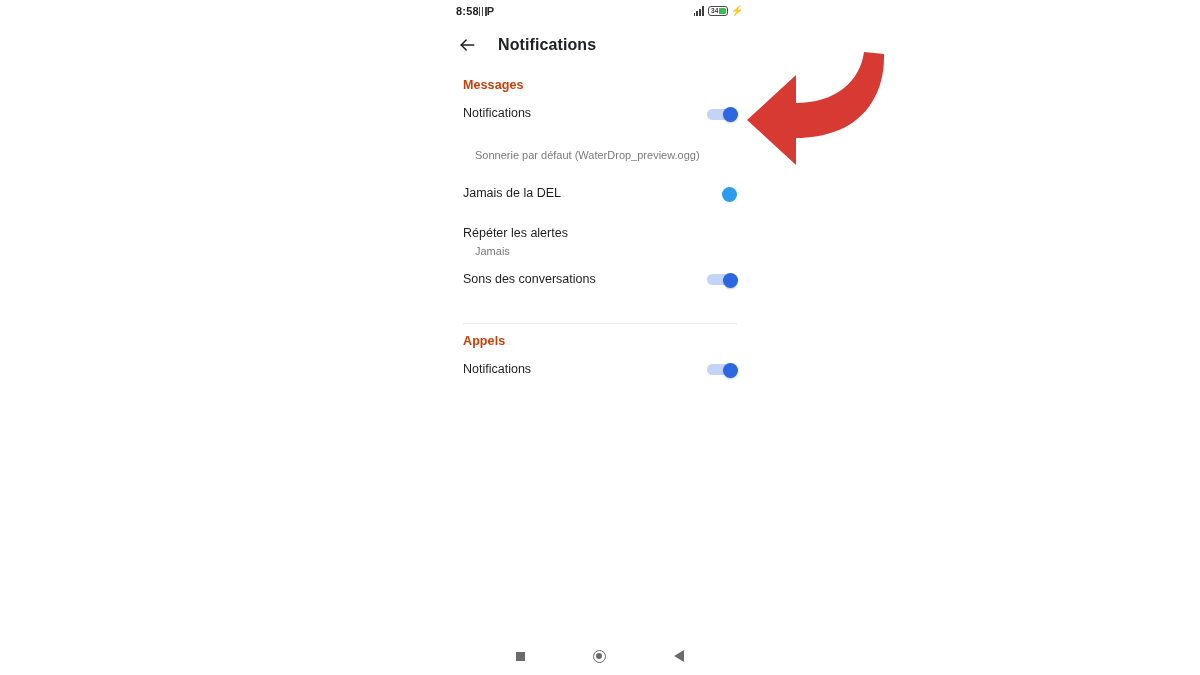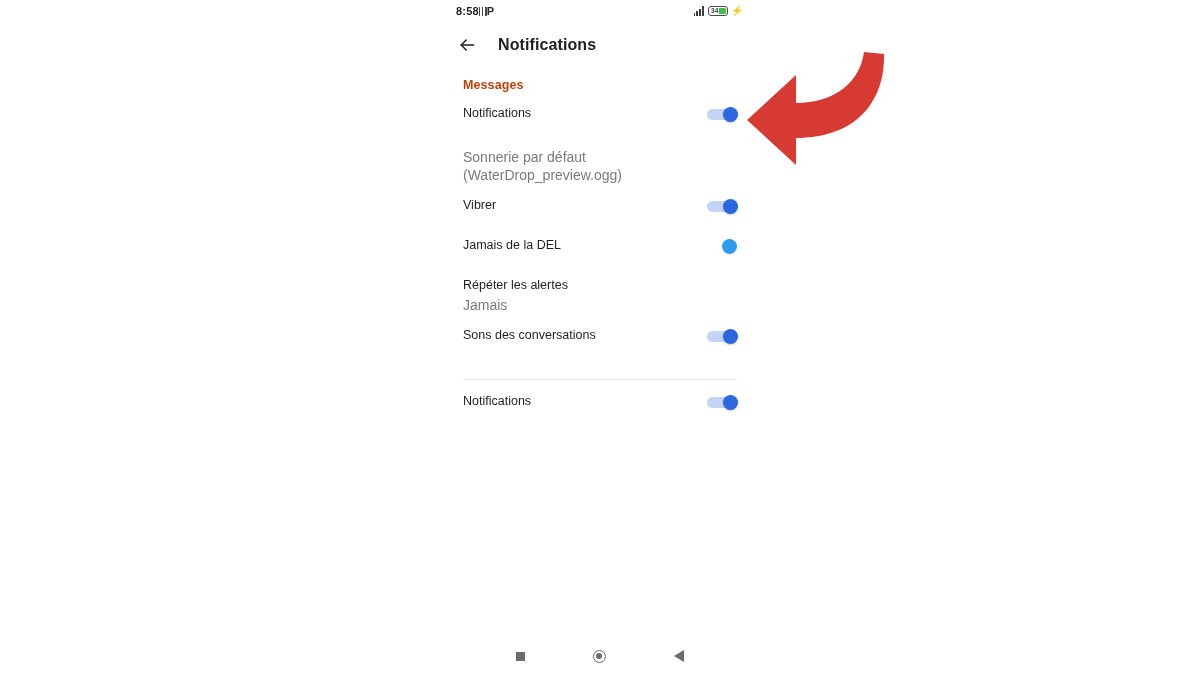--- a/index.html
+++ b/index.html
@@ -181,24 +181,25 @@
     display: flex;
     flex-direction: column;
     justify-content: center;
   }
   .row-title {
     font-size: 12.5px;
     color: #1f1f1f;
     line-height: 1.25;
   }
   .row-sub {
-    font-size: 14px;
+    font-size: 11px;
     color: #7a7a7a;
     line-height: 1.3;
     margin-top: 2px;
+    margin-left: 12px;
   }
   .row-ctl {
     display: flex;
     align-items: center;
     padding-top: 1px;
   }
 
   
   .switch {
     position: relative;
@@ -341,65 +342,55 @@
       </div>
     </div>
 
     <div class="row">
       <div class="row-texts">
         <span class="row-sub">Sonnerie par défaut (WaterDrop_preview.ogg)</span>
       </div>
       <div class="row-ctl"></div>
     </div>
 
-    <div class="row">
-      <div class="row-texts">
-        <span class="row-title">Vibrer</span>
+
+    <div class="row">
+      <div class="row-texts">
+        <span class="row-title">Jamais de la DEL</span>
+      </div>
+      <div class="row-ctl">
+        <div class="color-dot"></div>
+      </div>
+    </div>
+
+    <div class="row">
+      <div class="row-texts">
+        <span class="row-title">Répéter les alertes</span>
+        <span class="row-sub">Jamais</span>
+      </div>
+      <div class="row-ctl"></div>
+    </div>
+
+    <div class="row">
+      <div class="row-texts">
+        <span class="row-title">Sons des conversations</span>
       </div>
       <div class="row-ctl">
         <div class="switch">
           <span class="track"></span>
           <span class="thumb"></span>
         </div>
       </div>
     </div>
 
-    <div class="row">
-      <div class="row-texts">
-        <span class="row-title">Jamais de la DEL</span>
-      </div>
-      <div class="row-ctl">
-        <div class="color-dot"></div>
-      </div>
-    </div>
-
-    <div class="row">
-      <div class="row-texts">
-        <span class="row-title">Répéter les alertes</span>
-        <span class="row-sub">Jamais</span>
-      </div>
-      <div class="row-ctl"></div>
-    </div>
-
-    <div class="row">
-      <div class="row-texts">
-        <span class="row-title">Sons des conversations</span>
-      </div>
-      <div class="row-ctl">
-        <div class="switch">
-          <span class="track"></span>
-          <span class="thumb"></span>
-        </div>
-      </div>
-    </div>
-
 
 
     <div class="divider"></div>
 
+    <div class="section-header">Appels</div>
 
     <div class="row">
       <div class="row-texts">
         <span class="row-title">Notifications</span>
       </div>
       <div class="row-ctl">
         <div class="switch">
           <span class="track"></span>
           <span class="thumb"></span>
         </div>

